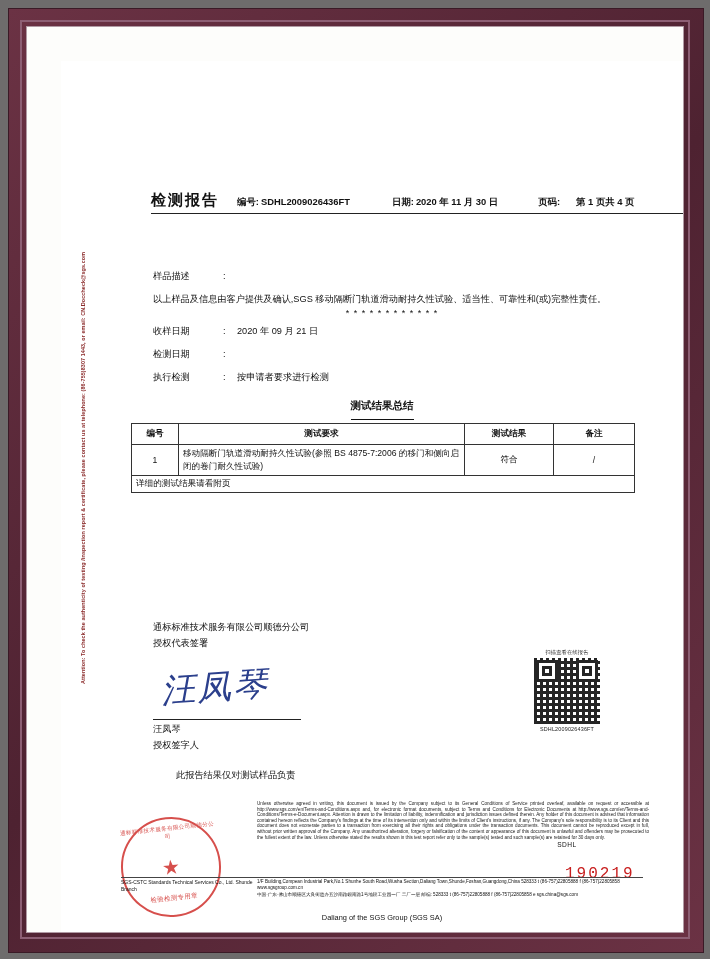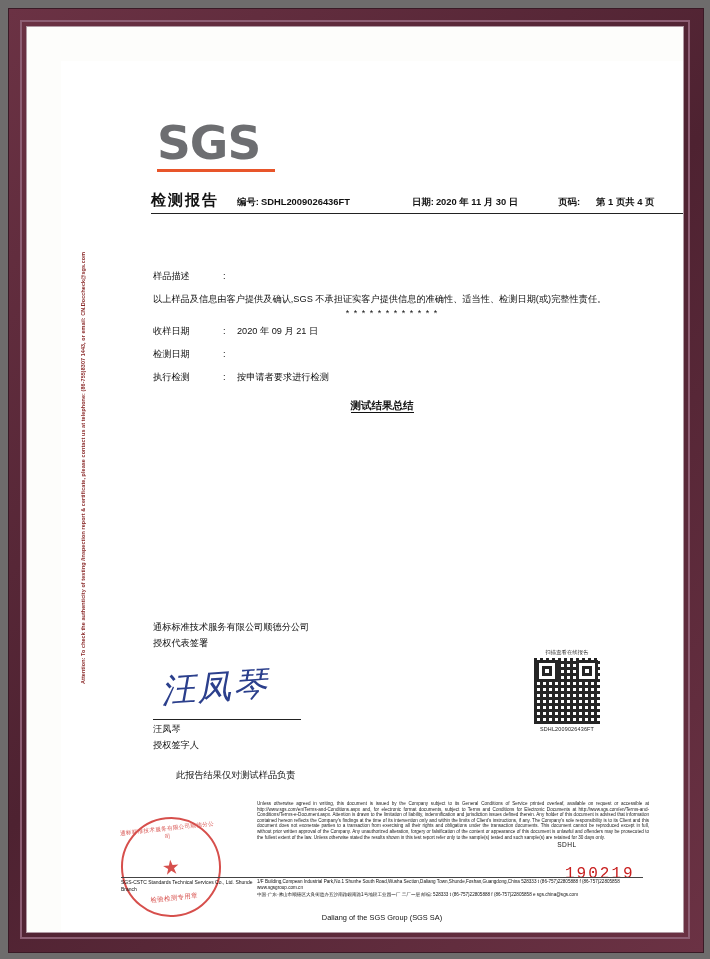--- a/index.html
+++ b/index.html
@@ -103,21 +103,21 @@
     font-weight: bold;
     color: #111;
     letter-spacing: 2px;
   }
   .hdr-meta {
     font-size: 9.4px;
     color: #111;
     margin-left: 18px;
     font-weight: bold;
   }
-  .hdr-meta.m2 { margin-left: 62px; }
+  .hdr-meta.m2 { margin-left: 42px; }
   .hdr-meta.m3 { margin-left: 40px; }
 
   .hdr-rule {
     position: absolute;
     left: 90px;
     top: 152px;
     width: 540px;
     border-bottom: 1px solid #222;
   }
 
@@ -173,21 +173,21 @@
     left: 0;
     top: 338px;
     width: 642px;
     text-align: center;
     font-size: 10.5px;
     font-weight: bold;
     color: #111;
   }
   .results-heading span {
     border-bottom: 1px solid #111;
-    padding-bottom: 1px;
+    padding-bottom: 8px;
   }
 
   
   table.results {
     position: absolute;
     left: 70px;
     top: 362px;
     width: 504px;
     border-collapse: collapse;
     font-size: 8.6px;
@@ -409,43 +409,39 @@
 <body>
 
 <div class="page">
   <div class="frame-outer"></div>
   <div class="frame-mid"></div>
   <div class="frame-inner">
     <div class="paper">
 
       <div class="side-note">Attention: To check the authenticity of testing /inspection report &amp; certificate, please contact us at telephone: (86-755)8307 1443, or email: CN.Doccheck@sgs.com</div>
 
-      <div class="sgs-logo">
-        <div class="sgs-text">SGS</div>
-        <div class="sgs-bar"></div>
-      </div>
 
       <div class="title-row">
         <div class="report-title">检测报告</div>
         <div class="hdr-meta">编号:</div>
         <div class="hdr-meta" style="margin-left:2px;">SDHL2009026436FT</div>
         <div class="hdr-meta m2">日期:</div>
         <div class="hdr-meta" style="margin-left:2px;">2020 年 11 月 30 日</div>
         <div class="hdr-meta m3">页码:</div>
         <div class="hdr-meta" style="margin-left:16px;">第 1 页共 4 页</div>
       </div>
       <div class="hdr-rule"></div>
 
 
       <div class="fields">
         <div class="field-row">
           <div class="field-label">样品描述</div>
           <div class="field-colon">:</div>
         </div>
-        <div class="disclaimer-line">以上样品及信息由客户提供及确认,SGS 不承担证实客户提供信息的准确性、适当性、检测日期(或)完整性责任。</div>
+        <div class="disclaimer-line">以上样品及信息由客户提供及确认,SGS 移动隔断门轨道滑动耐持久性试验、适当性、可靠性和(或)完整性责任。</div>
         <div class="stars">* * * * * * * * * * * *</div>
         <div class="field-row">
           <div class="field-label">收样日期</div>
           <div class="field-colon">:</div>
           <div class="field-value">2020 年 09 月 21 日</div>
         </div>
         <div class="field-row">
           <div class="field-label">检测日期</div>
           <div class="field-colon">:</div>
         </div>
@@ -453,20 +449,41 @@
           <div class="field-label">执行检测</div>
           <div class="field-colon">:</div>
           <div class="field-value">按申请者要求进行检测</div>
         </div>
       </div>
 
       <div class="results-heading">
         <span>测试结果总结</span>
       </div>
 
+      <table class="results">
+        <thead>
+          <tr>
+            <th class="col-no">编号</th>
+            <th class="col-req">测试要求</th>
+            <th class="col-res">测试结果</th>
+            <th class="col-rem">备注</th>
+          </tr>
+        </thead>
+        <tbody>
+          <tr>
+            <td class="col-no">1</td>
+            <td class="req-cell">移动隔断门轨道滑动耐持久性试验(参照 BS 4875-7:2006 的移门和侧向启闭的卷门耐久性试验)</td>
+            <td class="col-res">符合</td>
+            <td class="col-rem">/</td>
+          </tr>
+          <tr class="note-row">
+            <td colspan="4">详细的测试结果请看附页</td>
+          </tr>
+        </tbody>
+      </table>
 
       <div class="sign-block">
         <div>通标标准技术服务有限公司顺德分公司</div>
         <div>授权代表签署</div>
       </div>
 
       <div class="sig-image">汪凤琴</div>
       <div class="sig-line"></div>
       <div class="sig-name">
         <div>汪凤琴</div>

